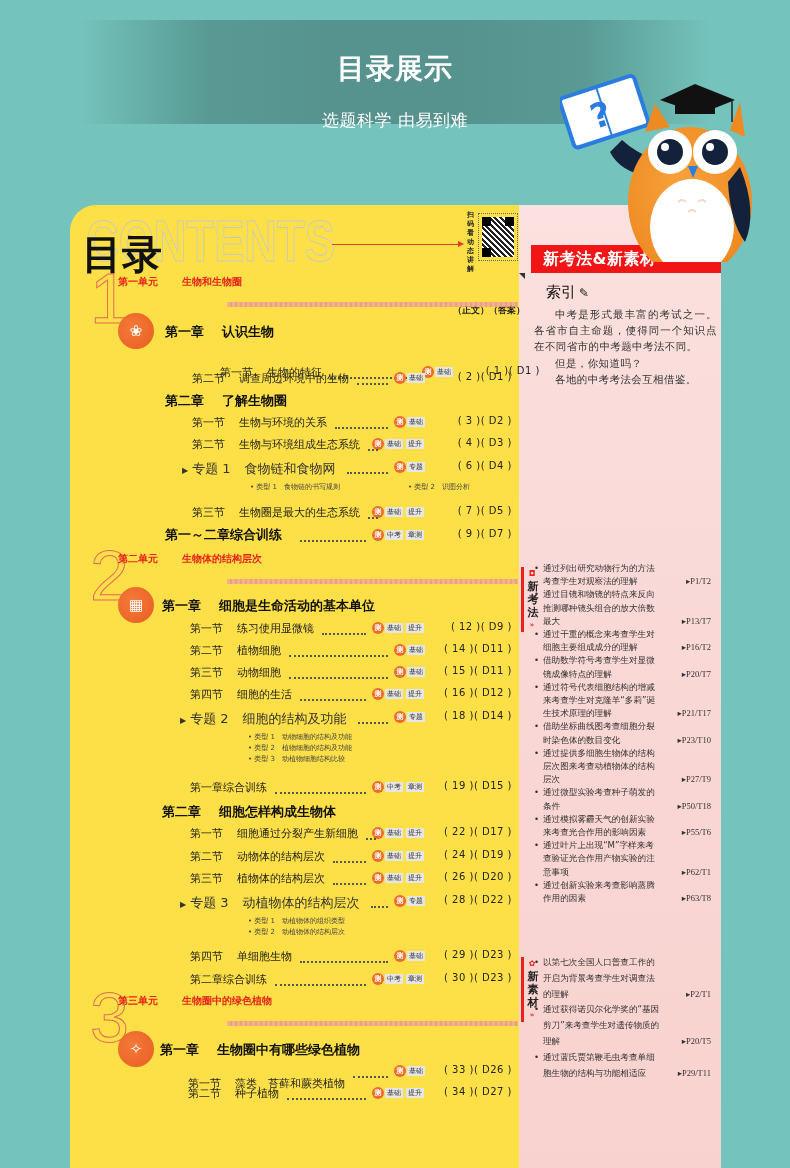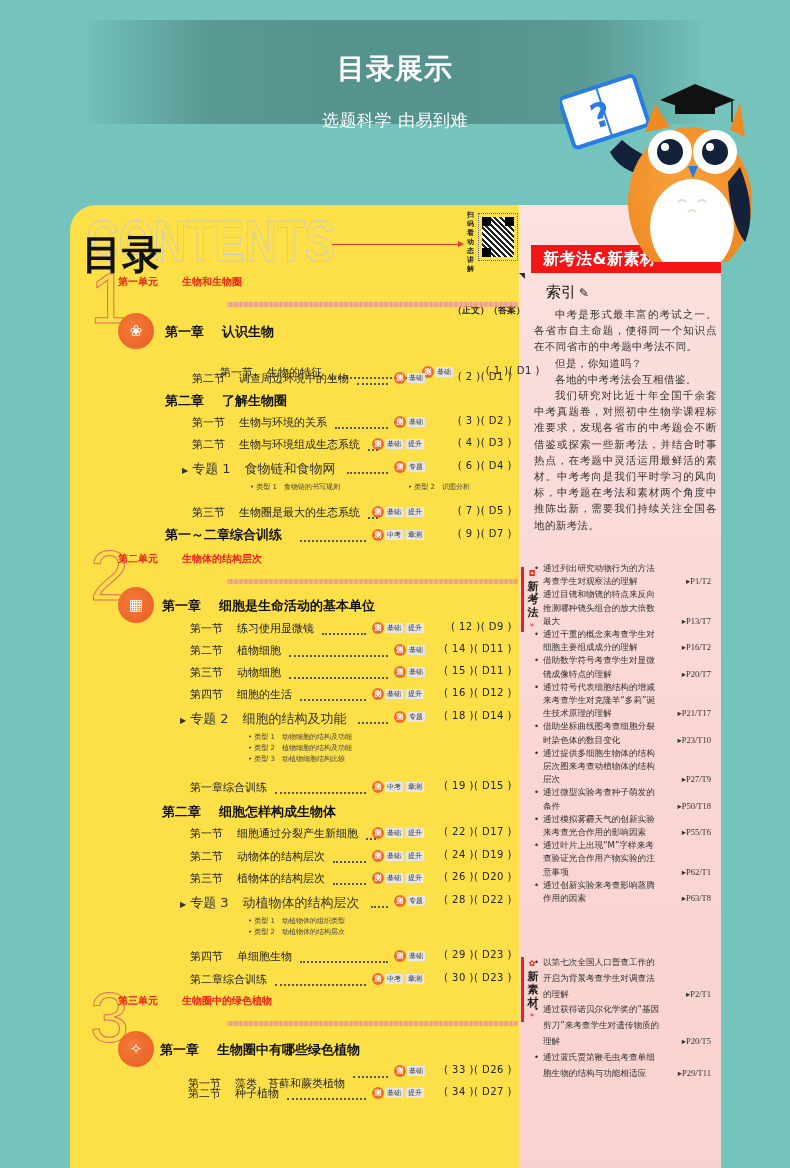--- a/index.html
+++ b/index.html
@@ -396,21 +396,20 @@
       </div>
     </div>
 
   <div class="rp-head">新考法&amp;新素材</div>
   <div class="rp-head-corner"></div>
   <div class="rp-index"><span>索引</span><span class="book">✎</span></div>
   <div class="rp-text" id="rp-text">
       <p>中考是形式最丰富的考试之一。各省市自主命题，使得同一个知识点在不同省市的中考题中考法不同。</p>
       <p>但是，你知道吗？</p>
       <p>各地的中考考法会互相借鉴。</p>
-      <p>我们研究对比近十年全国千余套中考真题卷，对照初中生物学课程标准要求，发现各省市的中考题会不断借鉴或探索一些新考法，并结合时事热点，在考题中灵活运用最鲜活的素材。中考考向是我们平时学习的风向标，中考题在考法和素材两个角度中推陈出新，需要我们持续关注全国各地的新考法。</p>
     </div>
 
   <div class="side-tab" style="top:362px">
     <span class="mk">◘</span>
     <span style="display:block;width:12px;word-break:break-all">新考法</span>
     <span class="ar">»</span>
   </div>
   <div class="items" id="methods" style="top:357px">
       <div class="item">
         <span class="txt">通过列出研究动物行为的方法考查学生对观察法的理解</span>

